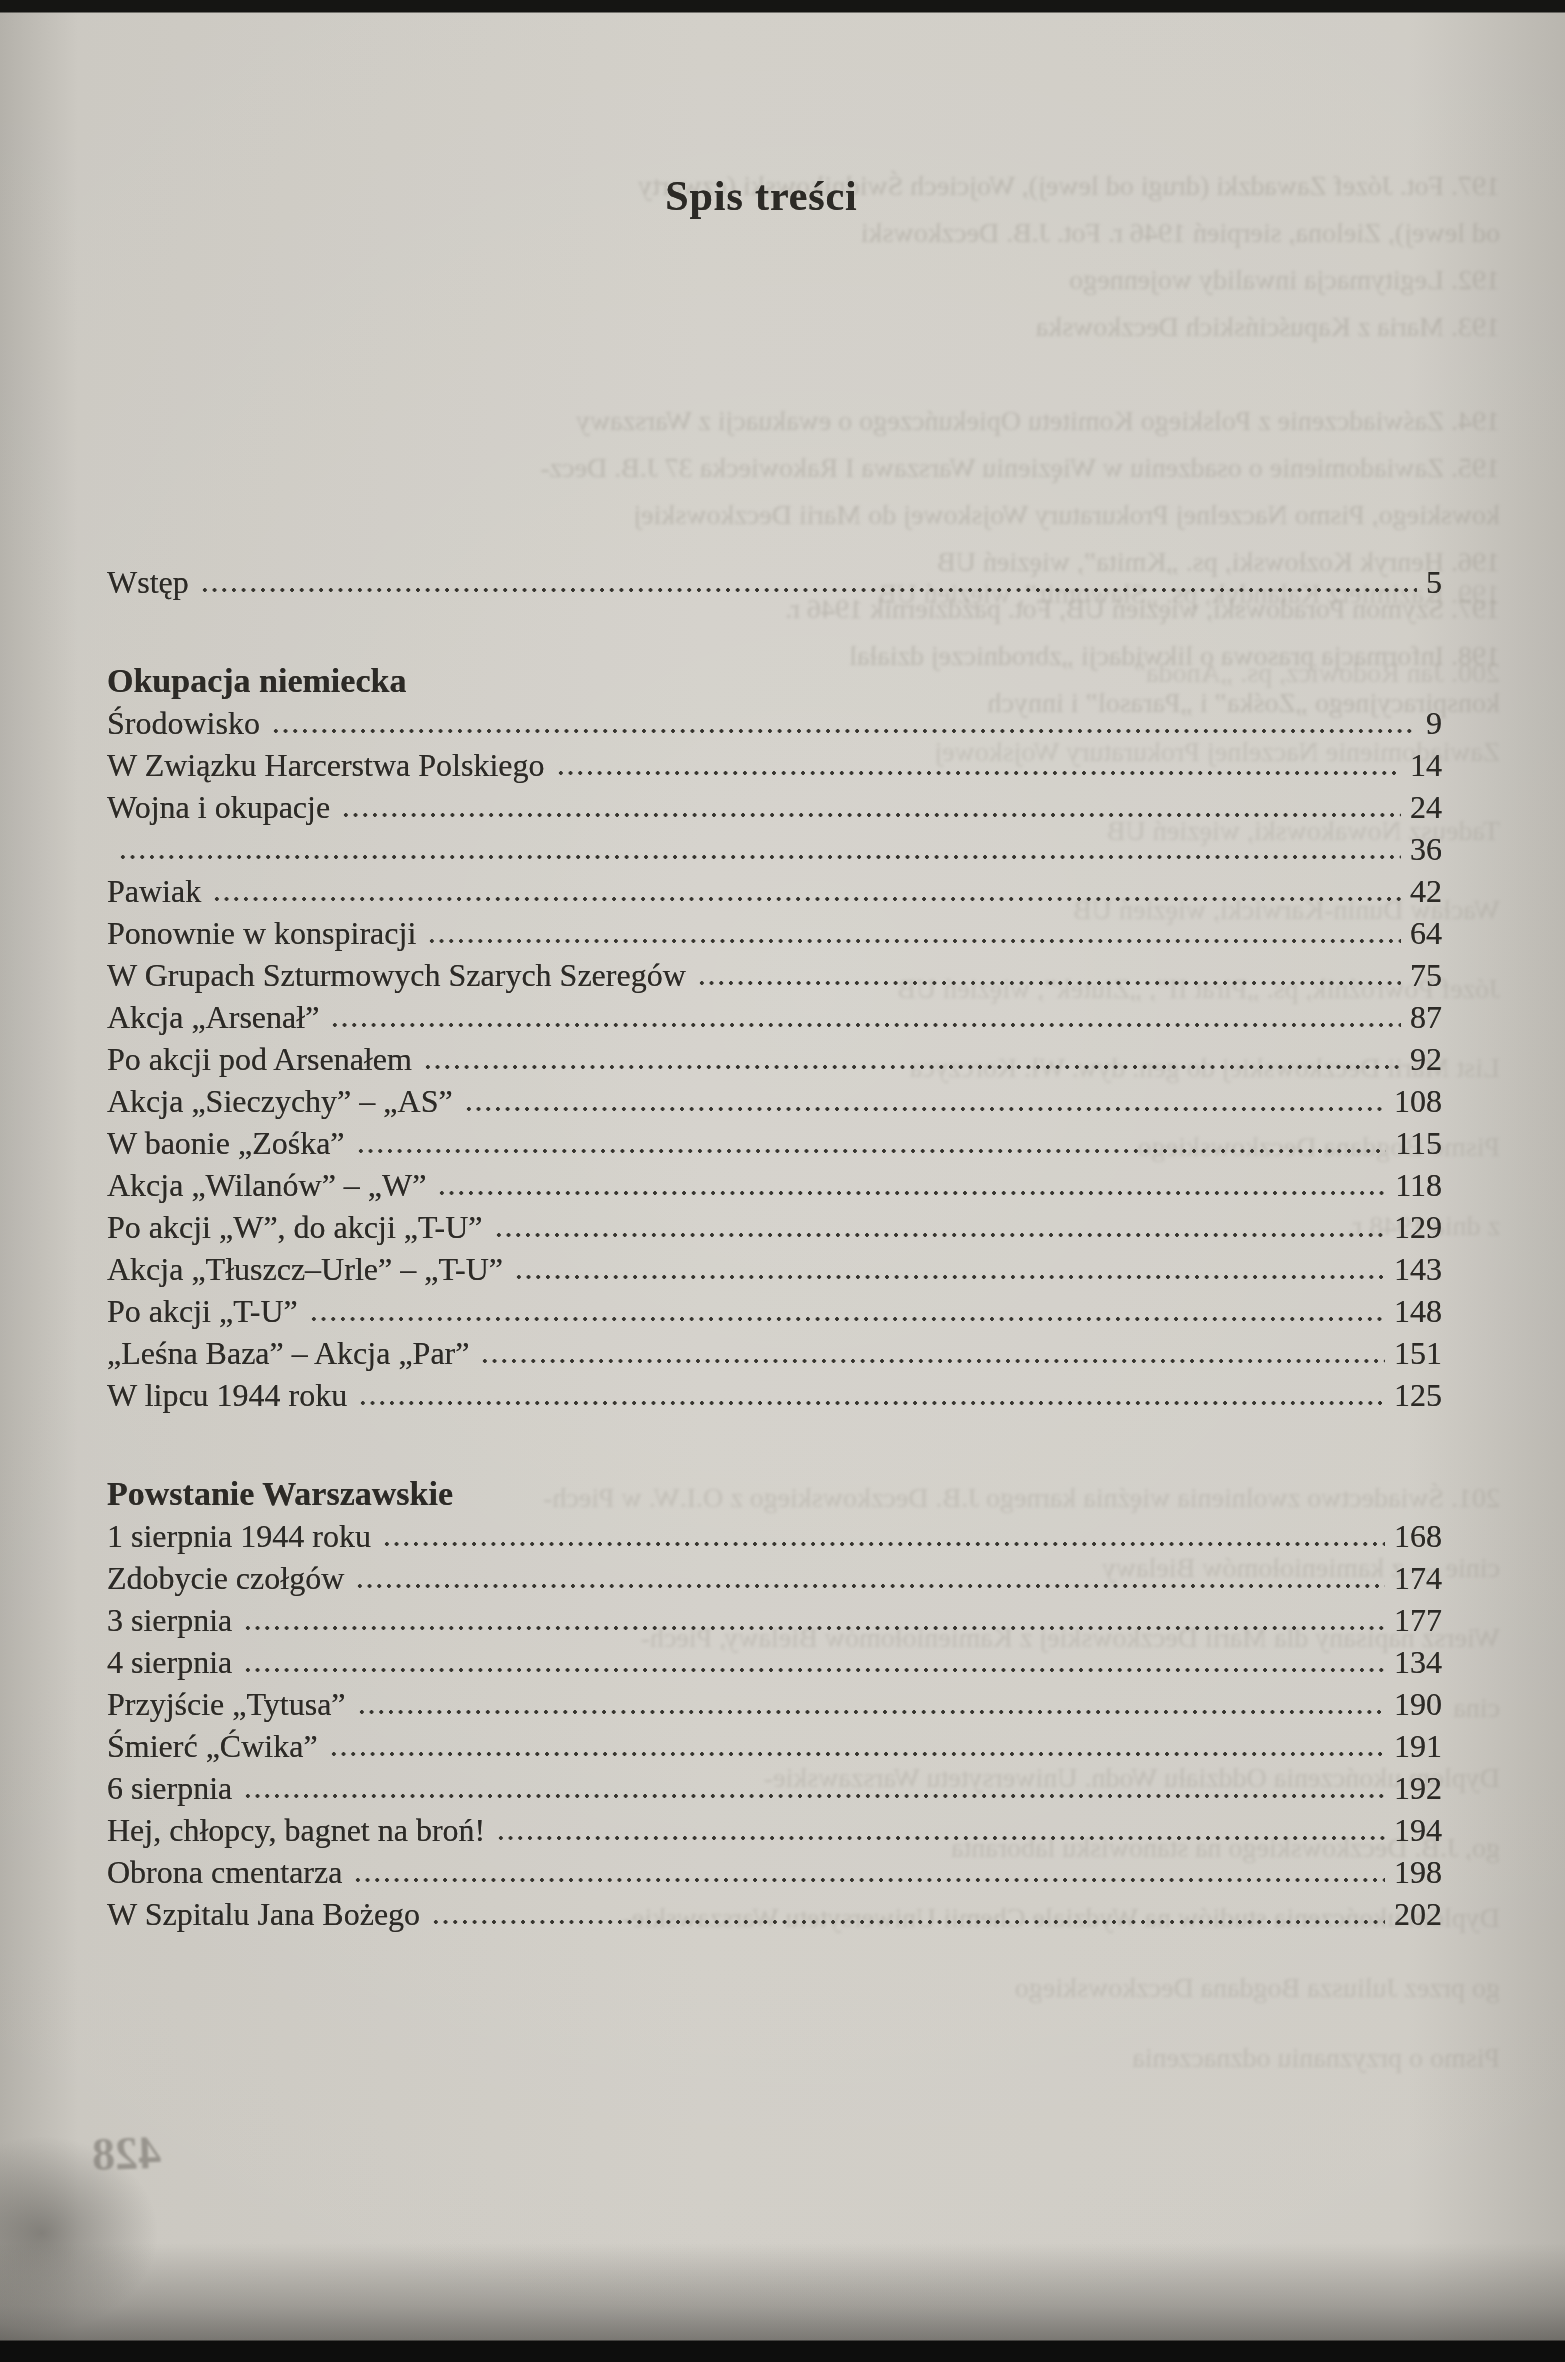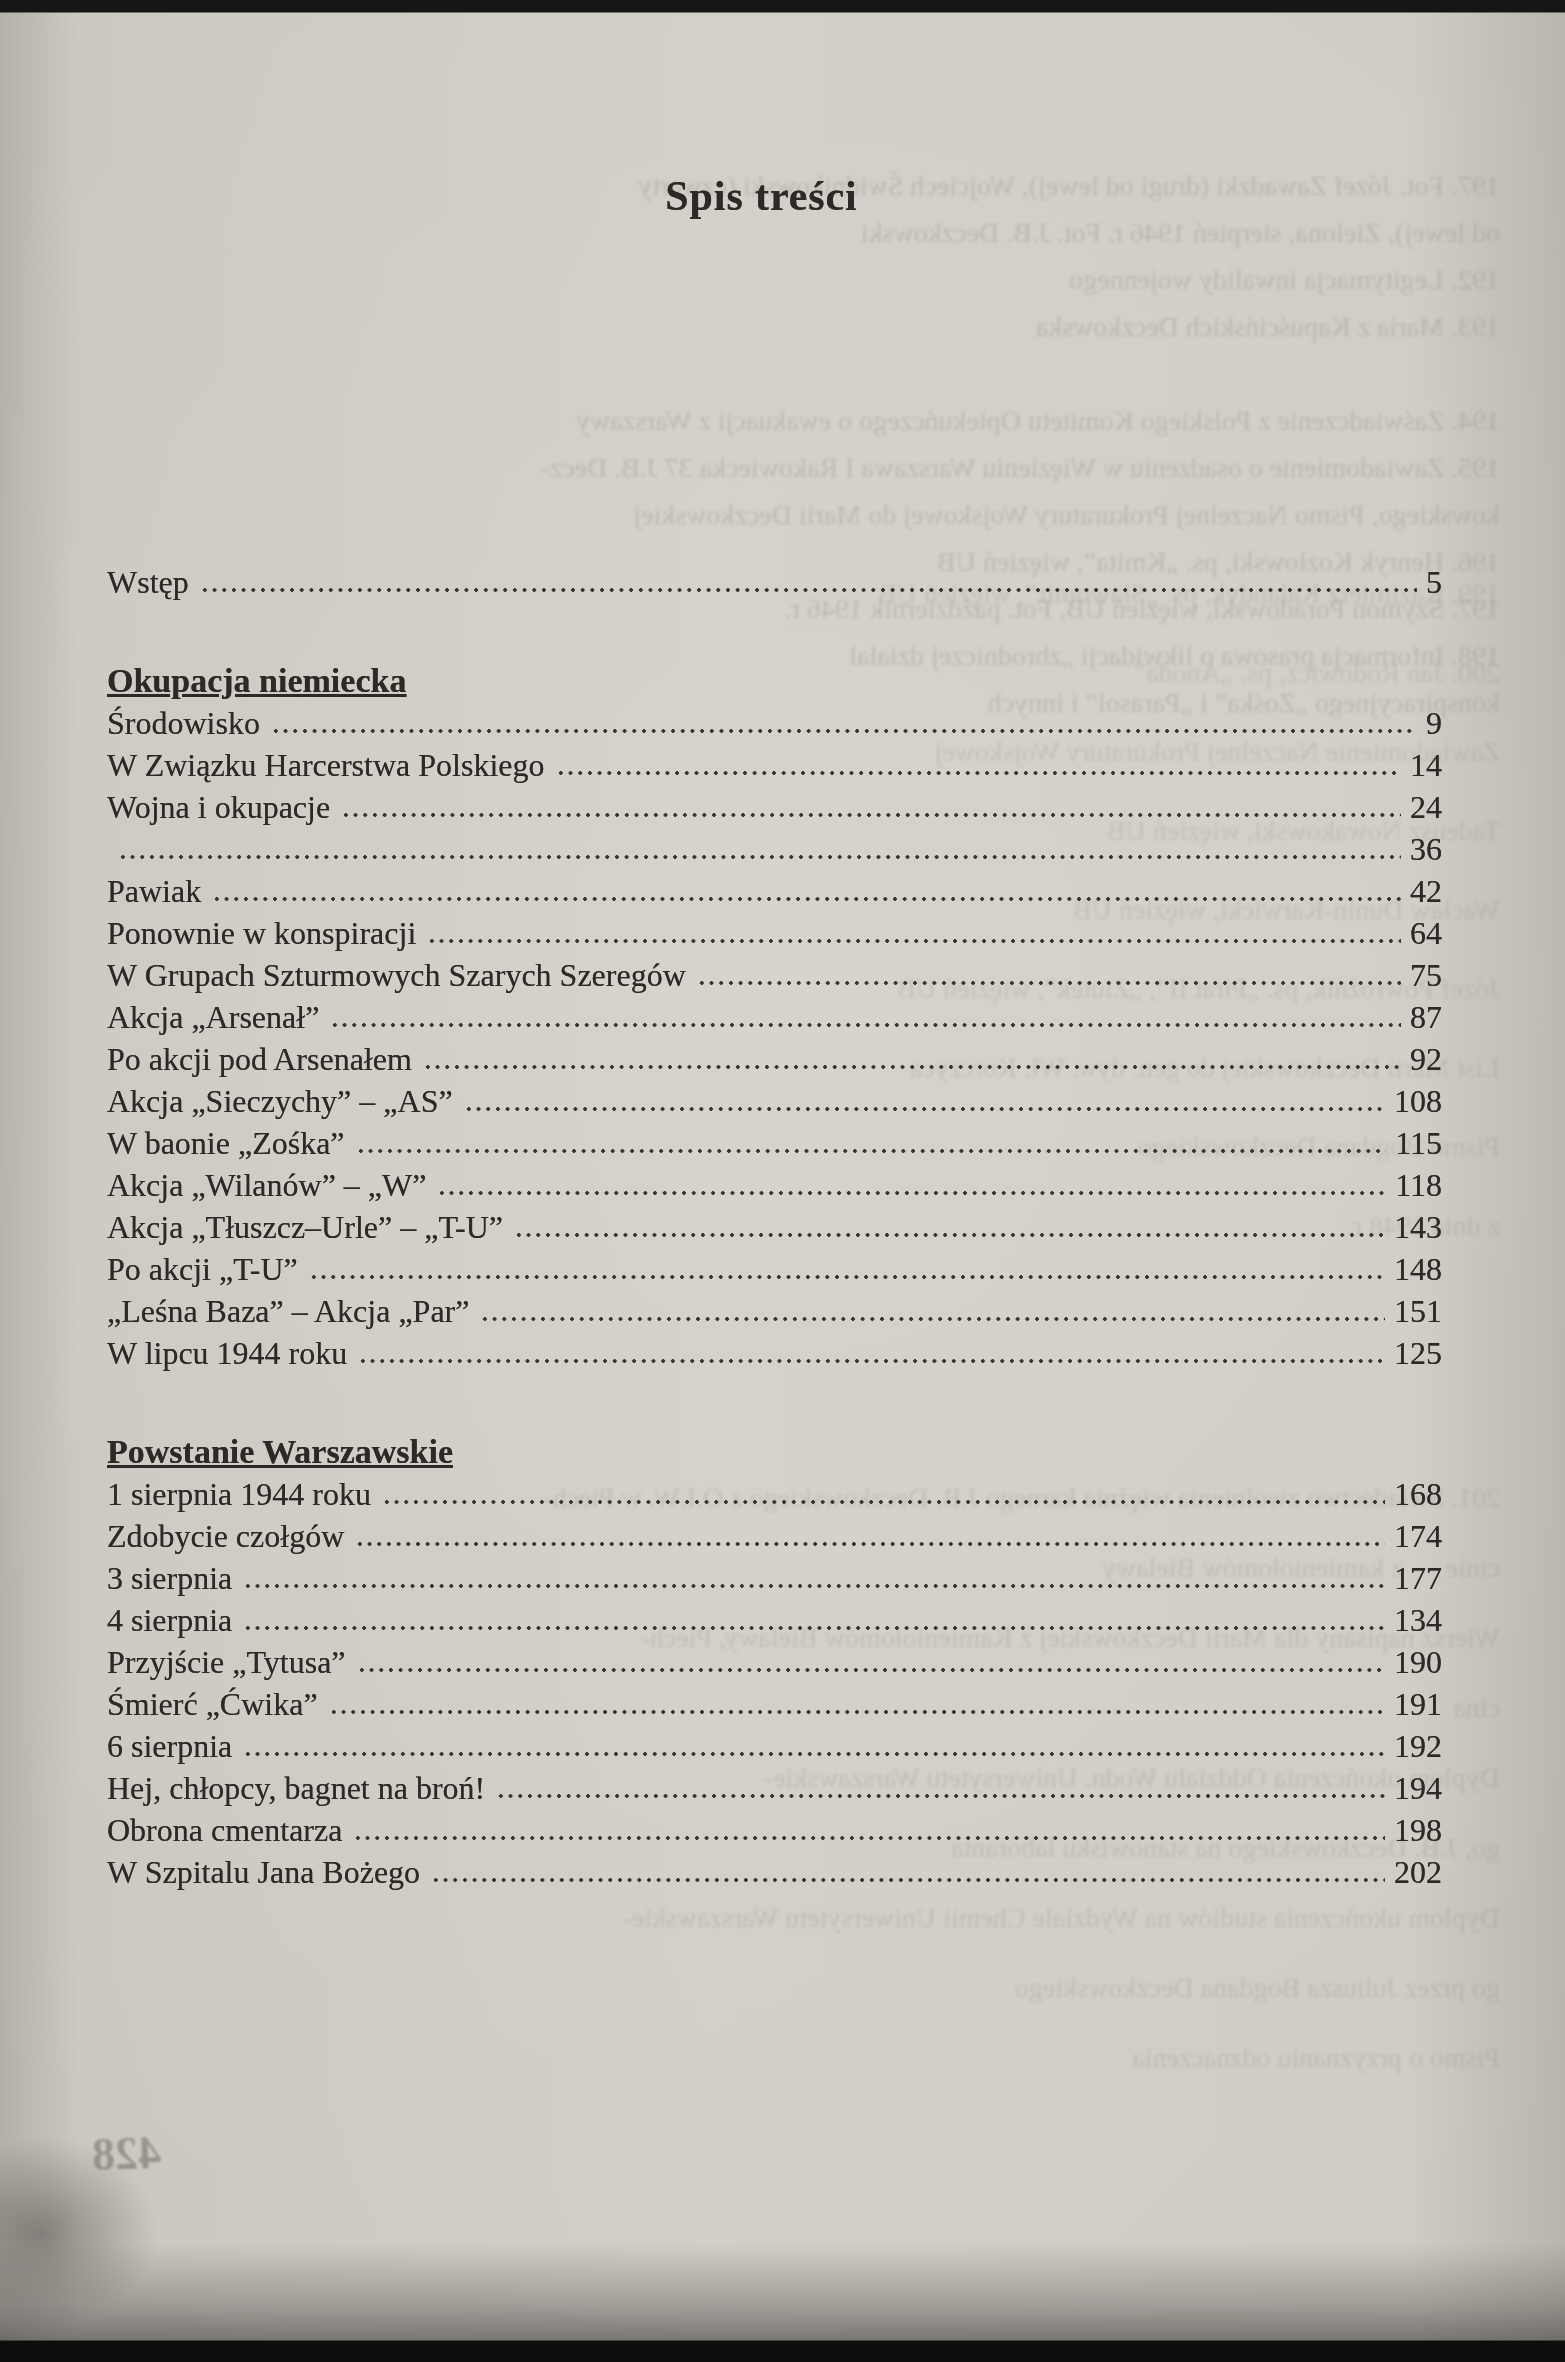--- a/index.html
+++ b/index.html
@@ -59,21 +59,20 @@
     background-size: 9.7px 6.5px;
     background-repeat: repeat-x;
     background-position: left bottom;
   }
   .toc-page { white-space: nowrap; }
   .toc-heading {
     font-weight: bold;
     font-size: 34px;
     line-height: 42px;
     margin-top: 57px;
-    text-decoration: underline;
   }
 
   
   .ghost {
     position: absolute;
     z-index: 1;
     transform: scaleX(-1);
     color: #8e897f;
     font-family: "Liberation Serif", "DejaVu Serif", serif;
   }
@@ -195,20 +194,25 @@
       <span class="toc-label">W baonie „Zośka”</span>
       <span class="leader"></span>
       <span class="toc-page">115</span>
     </div>
     <div class="toc-row">
       <span class="toc-label">Akcja „Wilanów” – „W”</span>
       <span class="leader"></span>
       <span class="toc-page">118</span>
     </div>
     <div class="toc-row">
+      <span class="toc-label">Po akcji „W”, do akcji „T-U”</span>
+      <span class="leader"></span>
+      <span class="toc-page">129</span>
+    </div>
+    <div class="toc-row">
       <span class="toc-label">Akcja „Tłuszcz–Urle” – „T-U”</span>
       <span class="leader"></span>
       <span class="toc-page">143</span>
     </div>
     <div class="toc-row">
       <span class="toc-label">Po akcji „T-U”</span>
       <span class="leader"></span>
       <span class="toc-page">148</span>
     </div>
     <div class="toc-row">

